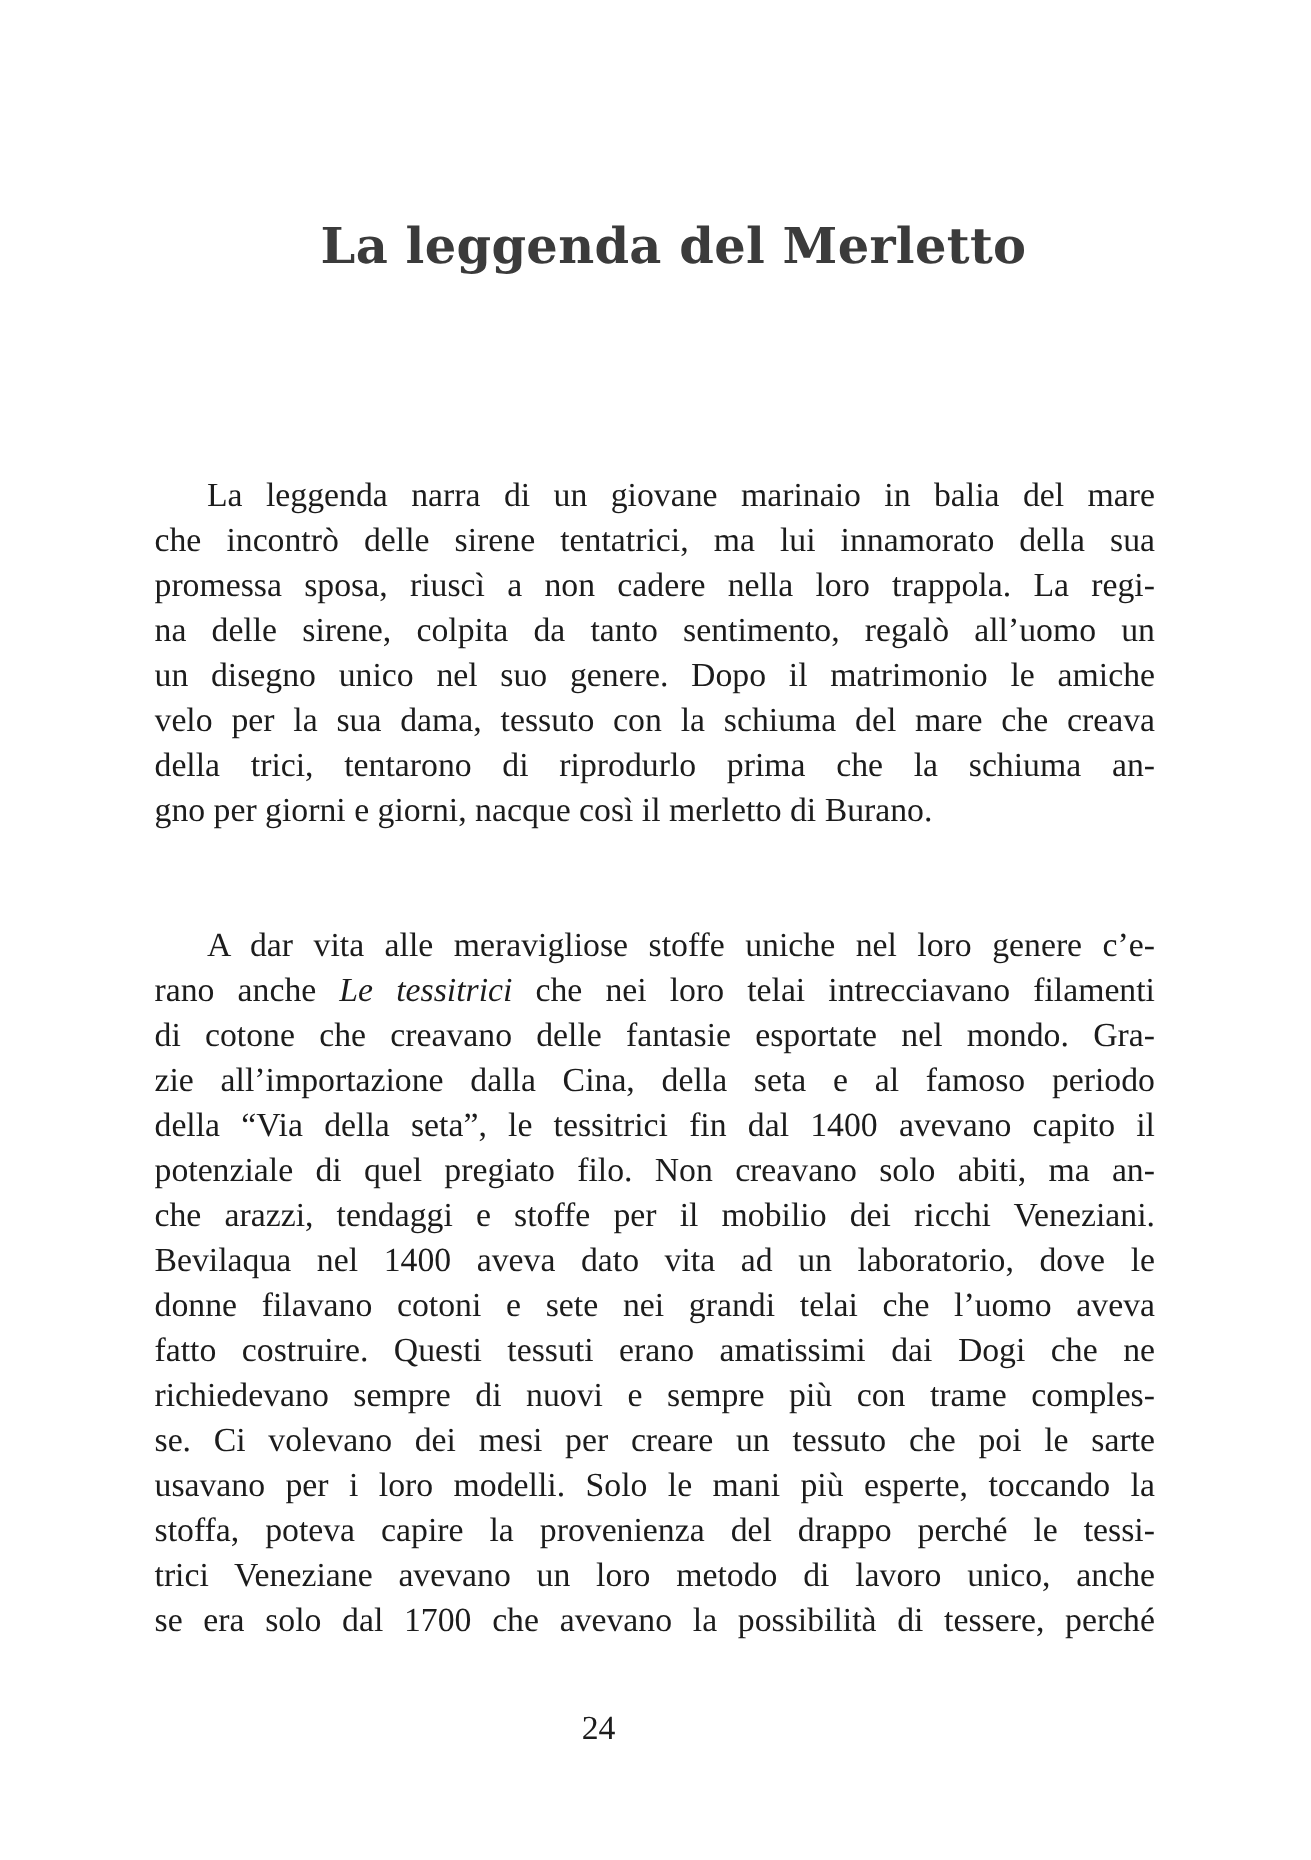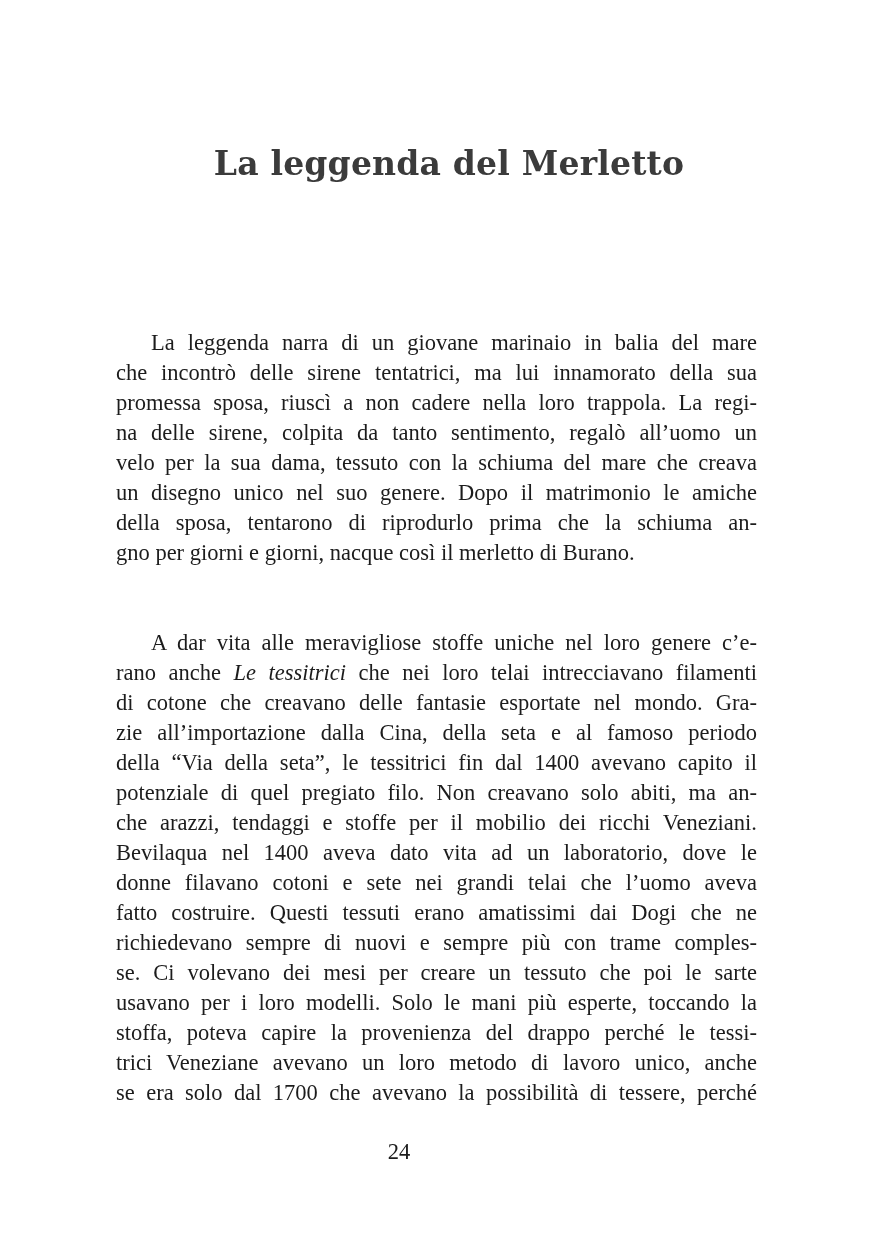--- a/index.html
+++ b/index.html
@@ -35,21 +35,21 @@
       margin: 12px;
     }
     .body-text {
       position: absolute;
       left: 100px;
       width: 673px;
       font-size: 22.5px;
       color: #1c1c1c;
     }
     .para {
-      margin: 16px;
+      margin: 3px;
     }
     .line {
       display: block;
       height: 30px;
       line-height: 30px;
       white-space: nowrap;
       text-align: justify;
       text-align-last: justify;
       overflow: hidden;
     }
@@ -80,23 +80,23 @@
 <div class="page">
 
   <h1 class="title">La leggenda del Merletto</h1>
 
   <div class="body-text" id="para1">
     <p class="para">
       <span class="line indent">La leggenda narra di un giovane marinaio in balia del mare</span>
       <span class="line">che incontrò delle sirene tentatrici, ma lui innamorato della sua</span>
       <span class="line">promessa sposa, riuscì a non cadere nella loro trappola. La regi-</span>
       <span class="line">na delle sirene, colpita da tanto sentimento, regalò all’uomo un</span>
+      <span class="line">un disegno unico nel suo genere. Dopo il matrimonio le amiche</span>
       <span class="line">velo per la sua dama, tessuto con la schiuma del mare che creava</span>
-      <span class="line">un disegno unico nel suo genere. Dopo il matrimonio le amiche</span>
-      <span class="line">della sposa, tentarono di riprodurlo prima che la schiuma an-</span>
+      <span class="line">della trici, tentarono di riprodurlo prima che la schiuma an-</span>
       <span class="line last">gno per giorni e giorni, nacque così il merletto di Burano.</span>
     </p>
   </div>
 
   <div class="body-text" id="para2">
     <p class="para">
       <span class="line indent">A dar vita alle meravigliose stoffe uniche nel loro genere c’e-</span>
       <span class="line"><span>rano anche </span><i>Le tessitrici</i><span> che nei loro telai intrecciavano filamenti</span></span>
       <span class="line">di cotone che creavano delle fantasie esportate nel mondo. Gra-</span>
       <span class="line">zie all’importazione dalla Cina, della seta e al famoso periodo</span>

